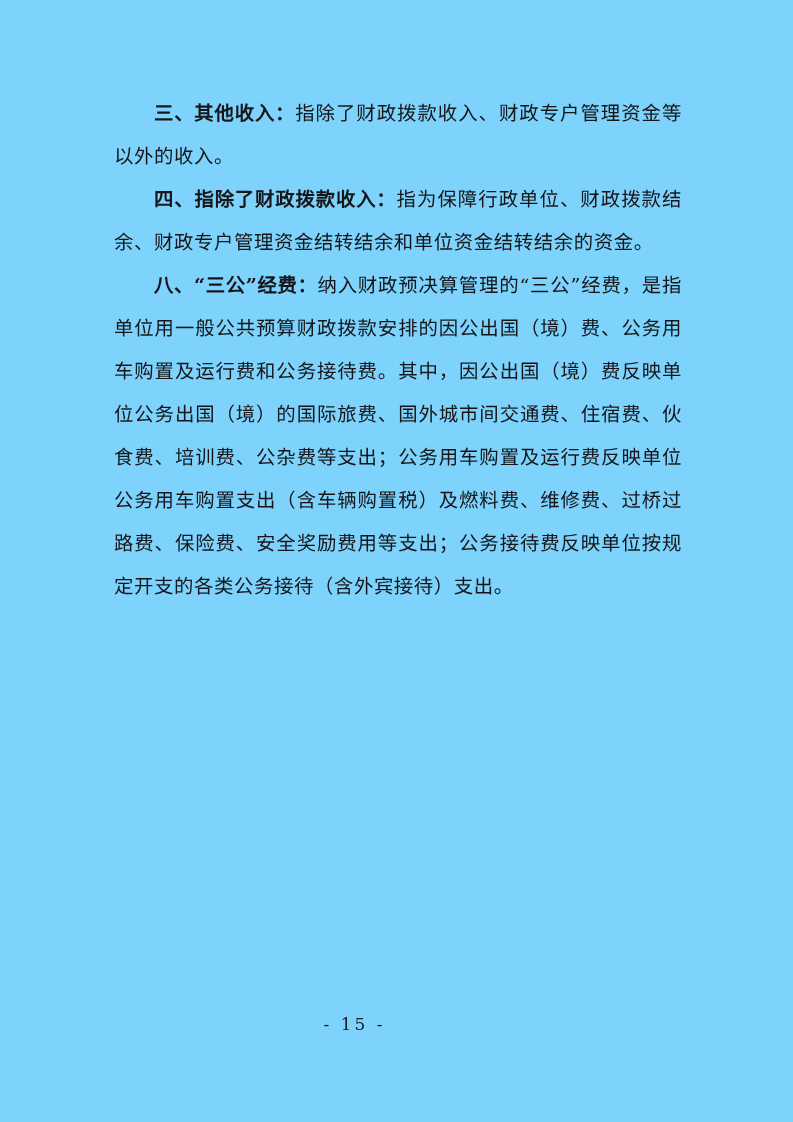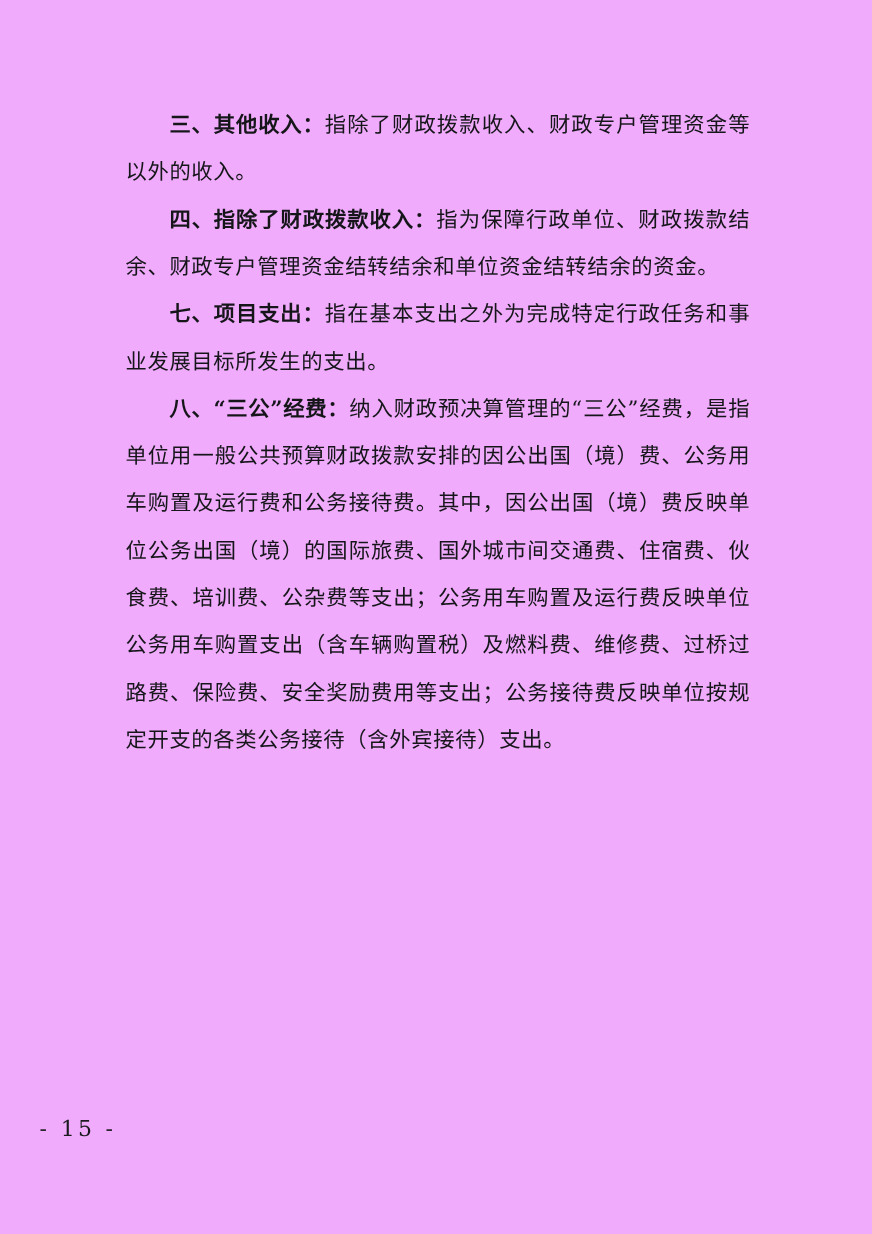--- a/index.html
+++ b/index.html
@@ -14,21 +14,21 @@
     font-family: "DejaVu Serif", "Liberation Serif", serif;
     color: #1b1b1f;
     overflow: hidden;
   }
   .page {
     position: absolute;
     left: 0;
     top: 0;
     width: 793px;
     height: 1122px;
-    background: #f0abfc;
+    background: #7dd3fc;
   }
   .content {
     position: absolute;
     left: 114px;
     top: 92px;
     width: 568px;
   }
   .para {
     font-size: 19.4px;
     line-height: 43px;
@@ -51,48 +51,44 @@
     position: absolute;
     left: 0;
     top: 1014px;
     width: 793px;
     text-align: center;
     padding-right: 84px;
     box-sizing: border-box;
   }
   .page-number {
     display: inline-block;
-    font-size: 20px;
+    font-size: 17px;
     letter-spacing: 3px;
     color: #1b1b1f;
     font-family: "DejaVu Serif", "Liberation Serif", serif;
-    text-align: left;
+    text-align: center;
     width: 100%;
-    padding-left: 36px;
   }
 </style>
 </head>
 <body>
 
 <div class="page">
   <div class="content">
 
     <p class="para">
       <span class="lead">三、其他收入：</span><span>指除了财政拨款收入、财政专户管理资金等以外的收入。</span>
     </p>
 
     <p class="para">
       <span class="lead">四、指除了财政拨款收入：</span><span>指为保障行政单位、财政拨款结余、财政专户管理资金结转结余和单位资金结转结余的资金。</span>
     </p>
 
 
 
-    <p class="para">
-      <span class="lead">七、项目支出：</span><span>指在基本支出之外为完成特定行政任务和事业发展目标所发生的支出。</span>
-    </p>
 
     <p class="para">
       <span class="lead">八、“三公”经费：</span><span>纳入财政预决算管理的“三公”经费，是指单位用一般公共预算财政拨款安排的因公出国（境）费、公务用车购置及运行费和公务接待费。其中，因公出国（境）费反映单位公务出国（境）的国际旅费、国外城市间交通费、住宿费、伙食费、培训费、公杂费等支出；公务用车购置及运行费反映单位公务用车购置支出（含车辆购置税）及燃料费、维修费、过桥过路费、保险费、安全奖励费用等支出；公务接待费反映单位按规定开支的各类公务接待（含外宾接待）支出。</span>
     </p>
 
 
   </div>
 
   <div class="footer">
     <span class="page-number">- 15 -</span>

